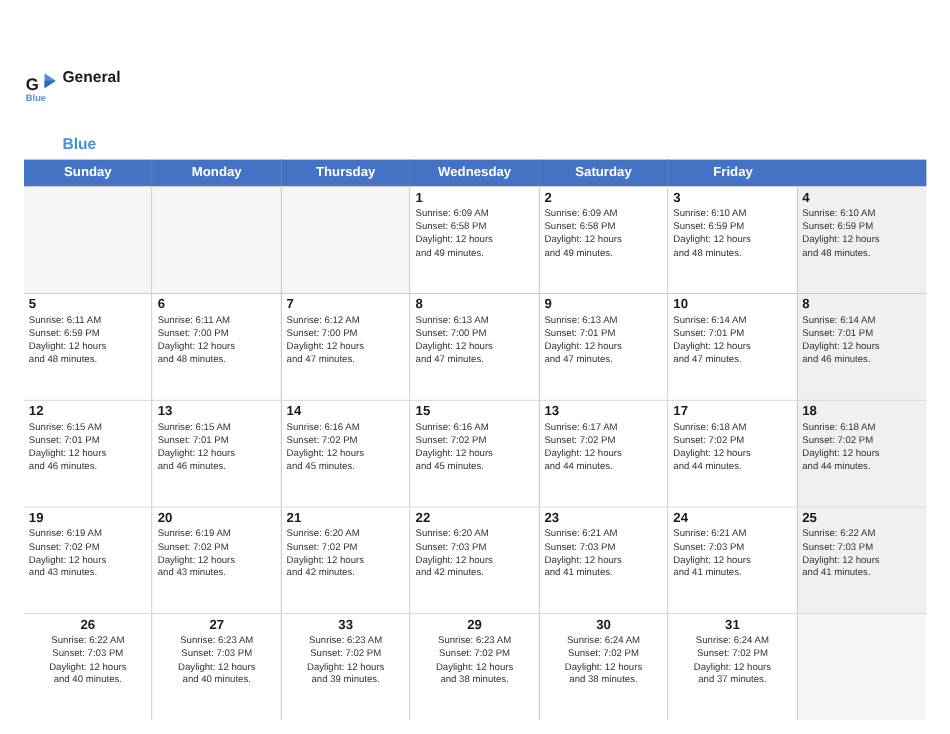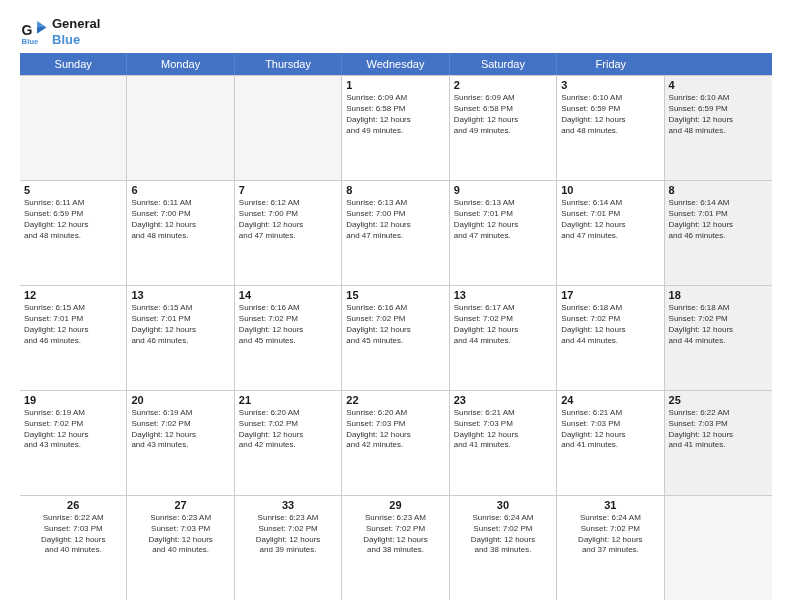--- a/index.html
+++ b/index.html
@@ -26,20 +26,21 @@
     .logo {
       display: flex;
       align-items: center;
       gap: 4px;
     }
     .logo-text {
       font-size: 13px;
       font-weight: bold;
       color: #1a1a1a;
       line-height: 1.2;
+      margin-top: 40px;
     }
     .logo-icon {
       width: 28px;
       height: 28px;
     }
     .title-area {
       text-align: right;
     }
     .month-title {
       font-size: 30px;
@@ -57,21 +58,21 @@
       flex-direction: column;
     }
     .cal-header {
       display: grid;
       grid-template-columns: repeat(7, 1fr);
       background: #4472c4;
     }
     .cal-header-cell {
       color: #fff;
       font-size: 11px;
-      font-weight: normal;
+      font-weight: bold;
       padding: 5px 4px;
       text-align: center;
       border-right: 1px solid #5580cc;
     }
     .cal-header-cell:last-child { border-right: none; }
     .cal-body {
       flex: 1;
       display: flex;
       flex-direction: column;
     }

